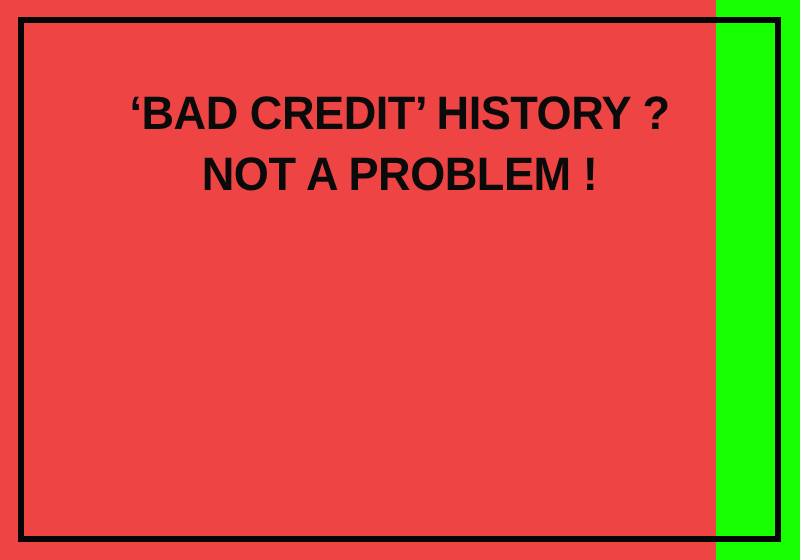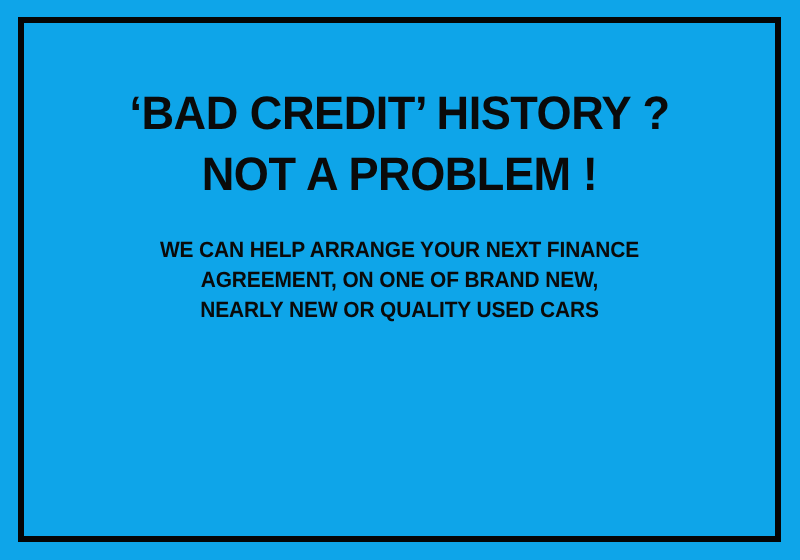--- a/index.html
+++ b/index.html
@@ -9,23 +9,23 @@
   body {
     width: 800px;
     height: 560px;
     overflow: hidden;
     background: #17ff00;
     font-family: "Liberation Sans", "DejaVu Sans", sans-serif;
   }
 
   #poster {
     position: relative;
-    width: 800px;
+    width: 716px;
     height: 560px;
-    background: #0ea5e9;
+    background: #ef4444;
     box-sizing: border-box;
   }
 
   
   #frame {
     position: absolute;
     left: 18px;
     top: 17px;
     width: 763px;
     height: 525px;
@@ -113,21 +113,16 @@
 
   <div id="frame"></div>
 
   <div id="content">
 
     <div id="headline">
       <span class="line" id="headline-line-1">‘BAD CREDIT’ HISTORY ?</span>
       <span class="line" id="headline-line-2">NOT A PROBLEM !</span>
     </div>
 
-    <div id="body-copy">
-      <span class="line">WE CAN HELP ARRANGE YOUR NEXT FINANCE</span>
-      <span class="line">AGREEMENT, ON ONE OF BRAND NEW,</span>
-      <span class="line">NEARLY NEW OR QUALITY USED CARS</span>
-    </div>
 
 
   </div>
 </div>
 
 </body></html>

